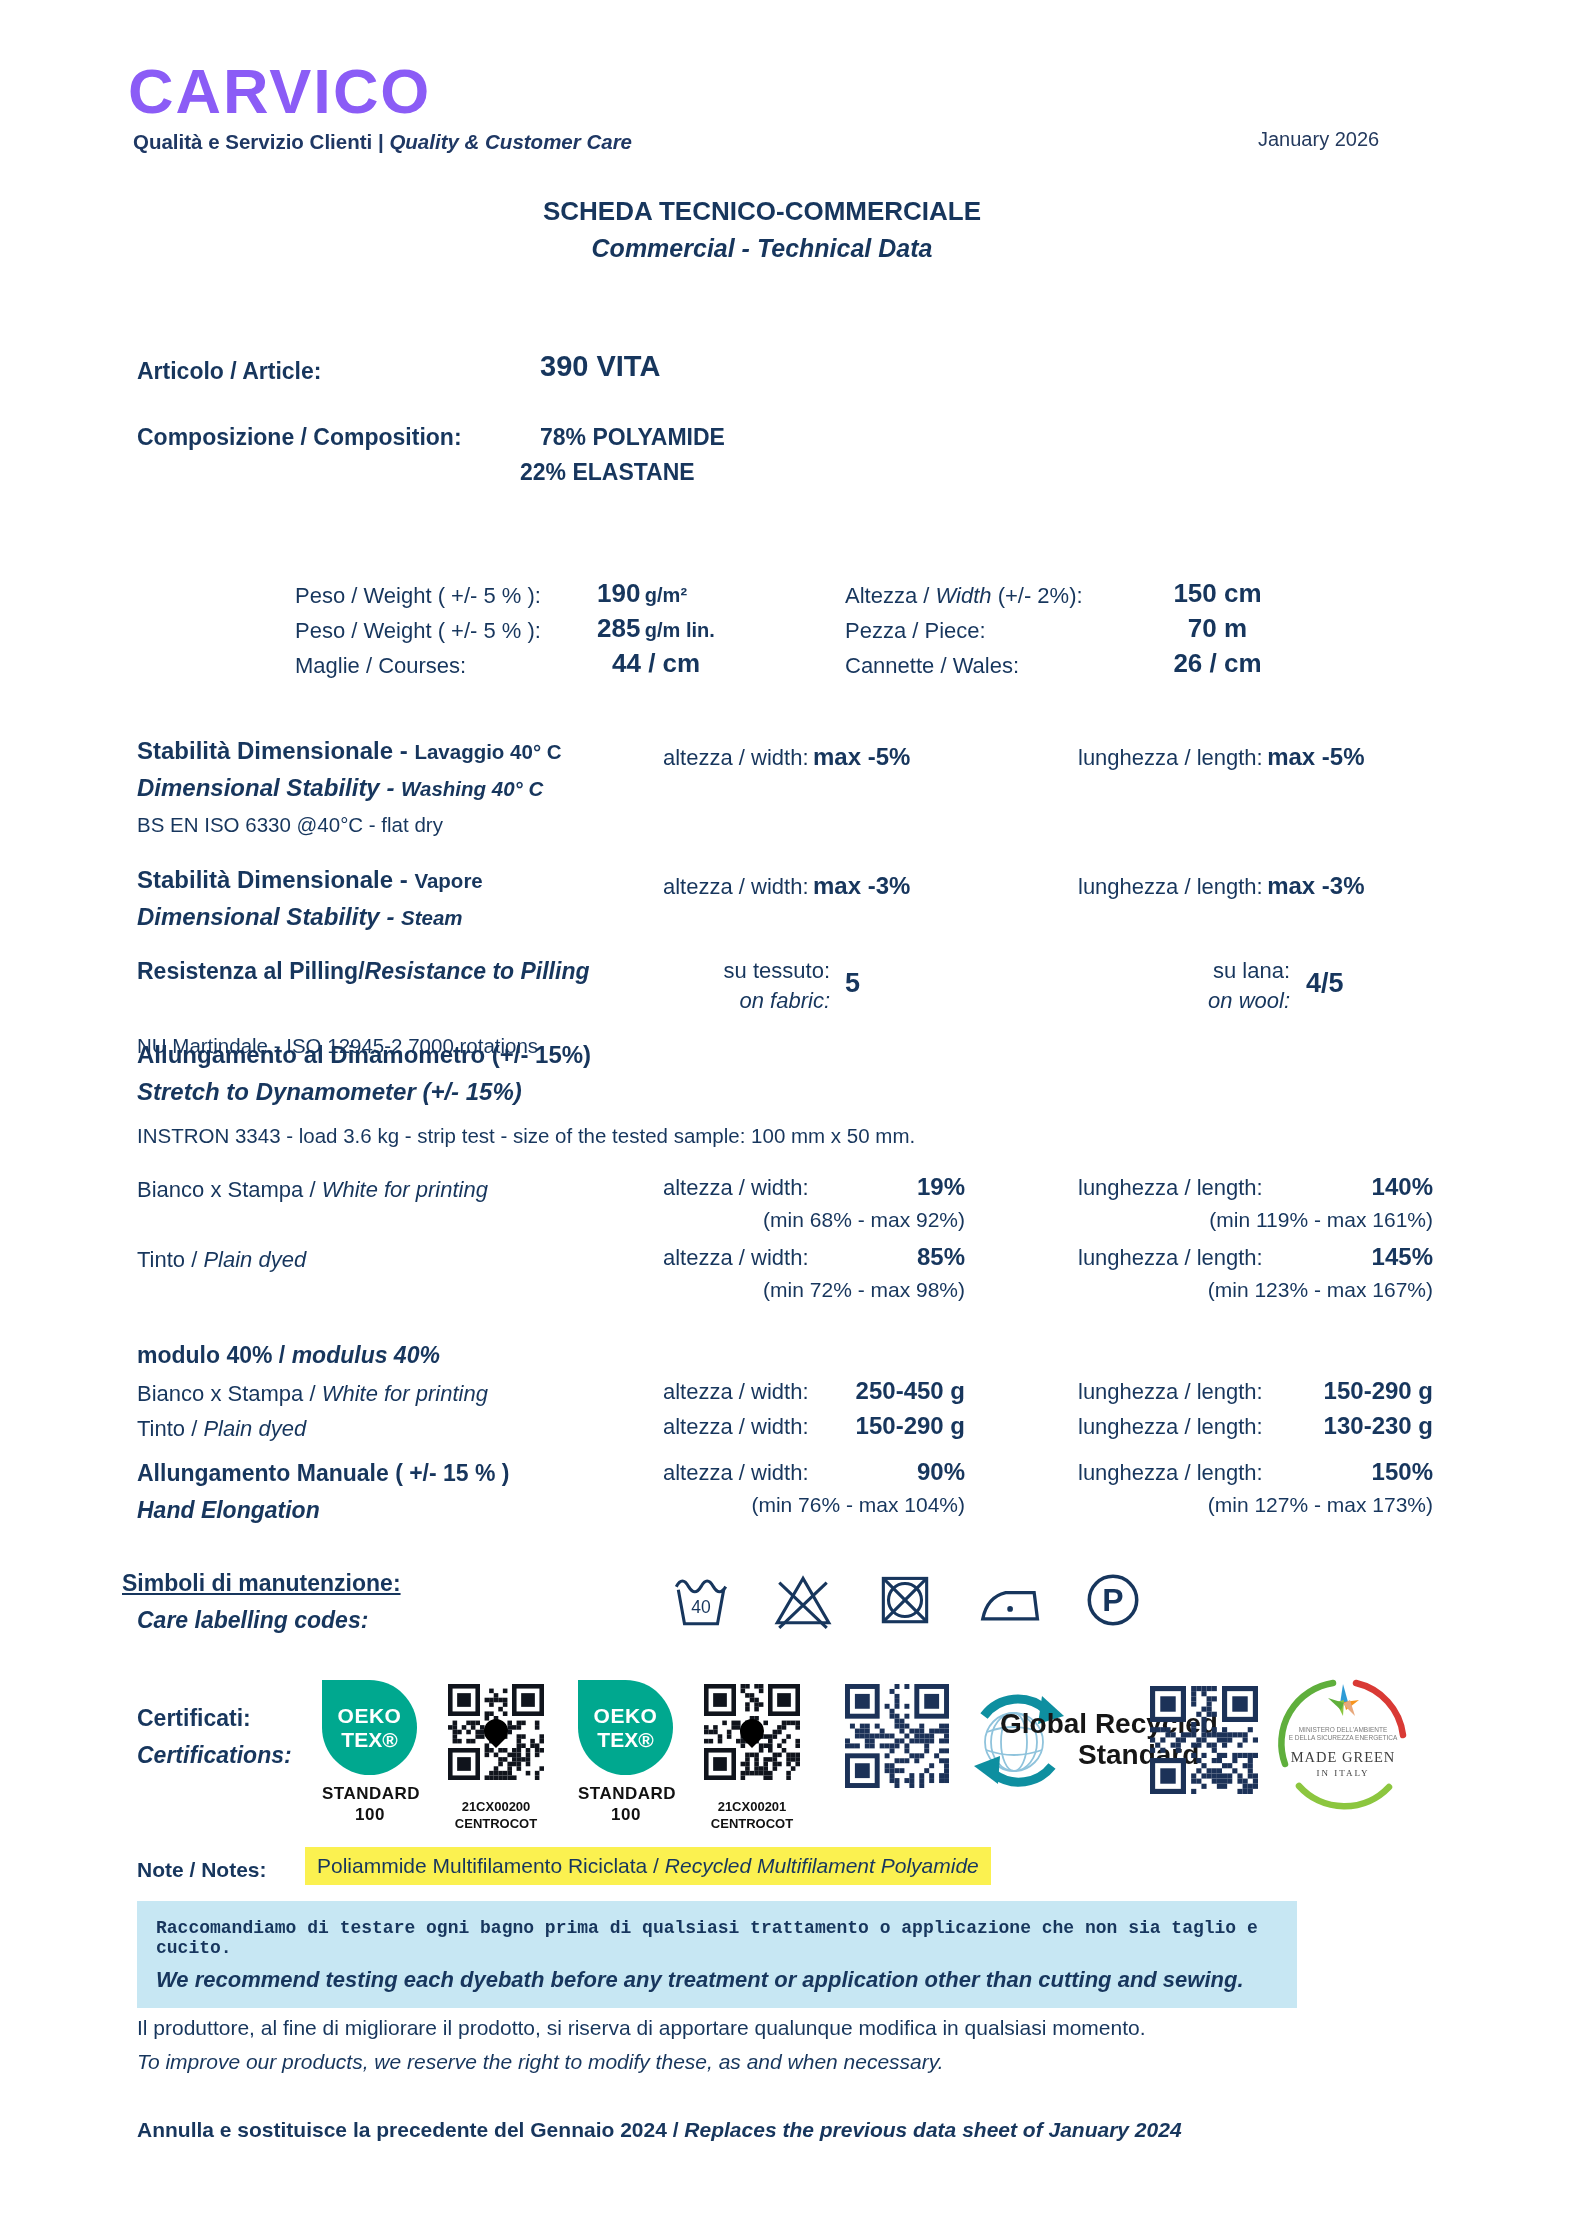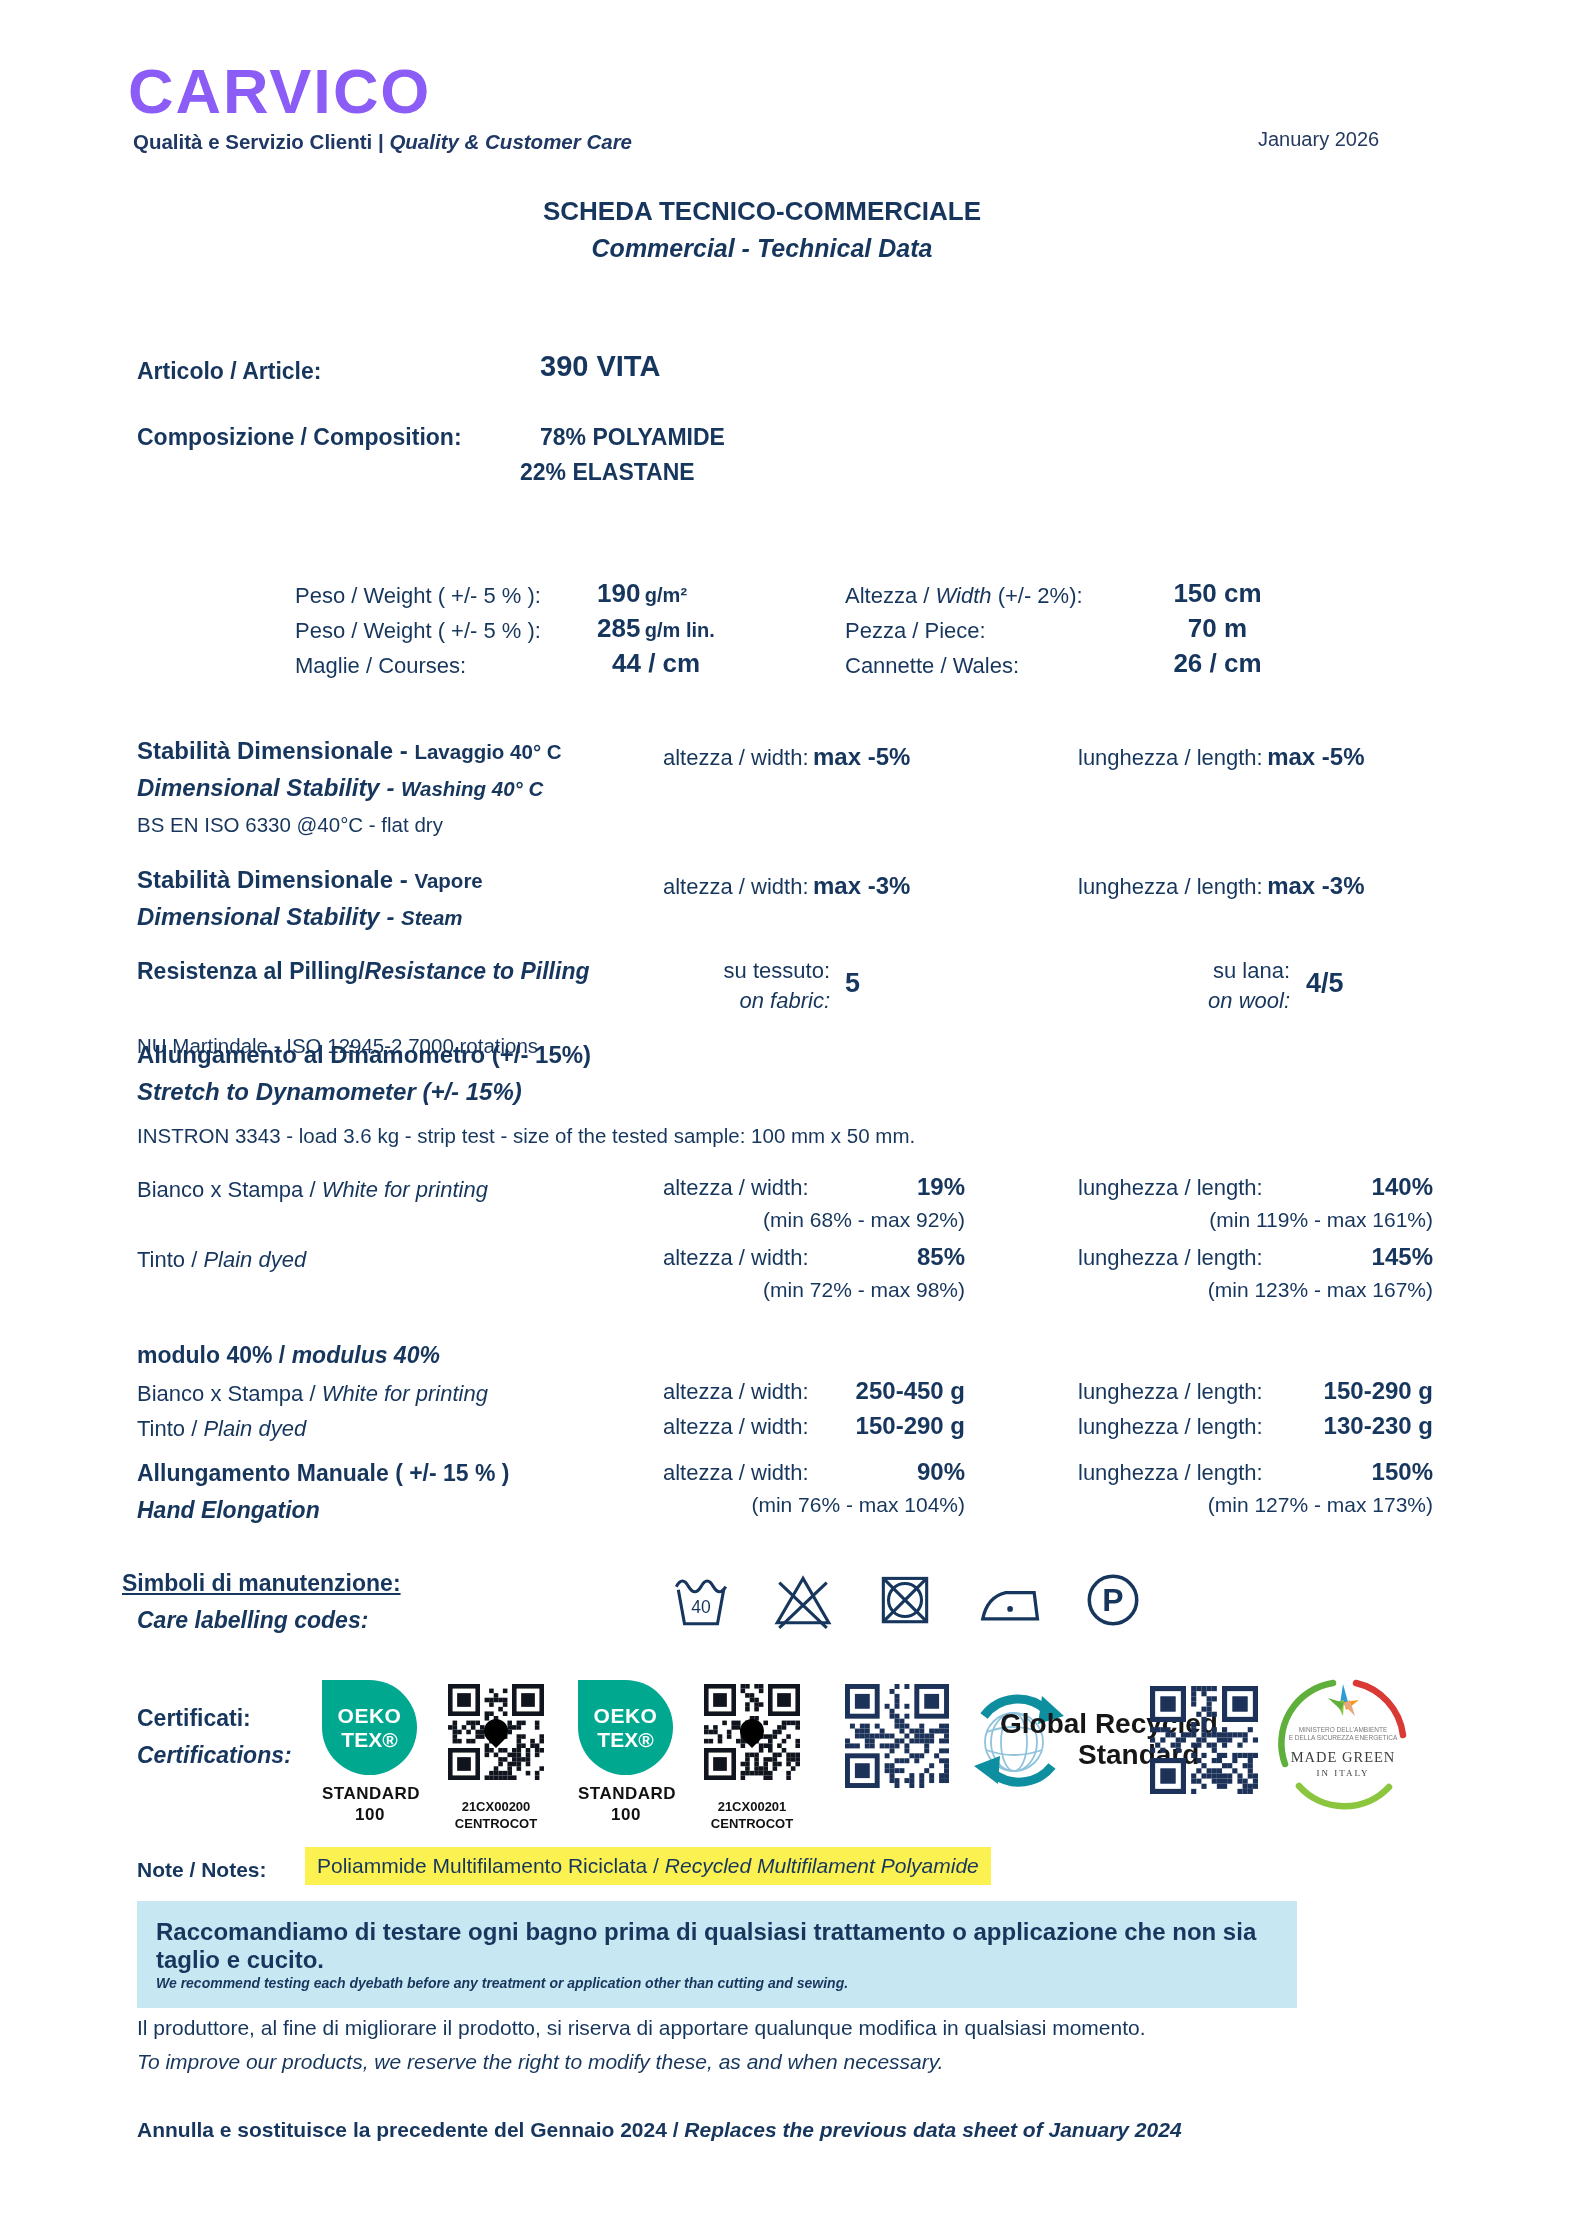--- a/index.html
+++ b/index.html
@@ -43,22 +43,22 @@
   .stdtxt{font-size:17px;font-weight:bold;color:#111;line-height:1.25;margin-top:8px;letter-spacing:.5px;}
   .qrwrap{position:relative;width:96px;height:96px;}
   .qrcap{font-size:13px;font-weight:bold;color:#111;line-height:1.3;margin-top:19px;}
   .qr-blob{position:absolute;left:50%;top:50%;width:24px;height:24px;margin:-13px 0 0 -12px;
            background:#000;border-radius:0 50% 50% 50%;transform:rotate(-135deg);}
   .grs-text{font-size:28px;font-weight:bold;color:#161616;line-height:1.12;white-space:nowrap;}
   .grs-text .g2{padding-left:78px;}
   .note-hl{background:#FBF150;padding:7px 12px;font-size:21px;white-space:nowrap;}
   .bluebox{position:absolute;left:137px;top:1901px;width:1122px;height:90px;background:#C7E7F3;
            padding:17px 19px 0 19px;box-sizing:content-box;}
-  .bluebox .l1{font-size:24px;font-weight:bold;}
-  .bluebox .l2{font-size:14px;font-weight:bold;font-style:italic;margin-top:1px;}
+  .bluebox .l1{font-size:18px;font-weight:bold;font-family:Liberation Mono, monospace;}
+  .bluebox .l2{font-size:22px;font-weight:bold;font-style:italic;margin-top:9px;}
   .pillgrp{position:absolute;text-align:right;font-size:22px;line-height:1.35;}
   .pillval{position:absolute;font-size:27px;font-weight:bold;}
 </style>
 </head>
 <body>
 
 <div class="page">
 
   <div class="abs logo" style="left:128px;top:55px;">CARVICO</div>
   <div class="abs tagline" style="left:133px;top:130px;">

